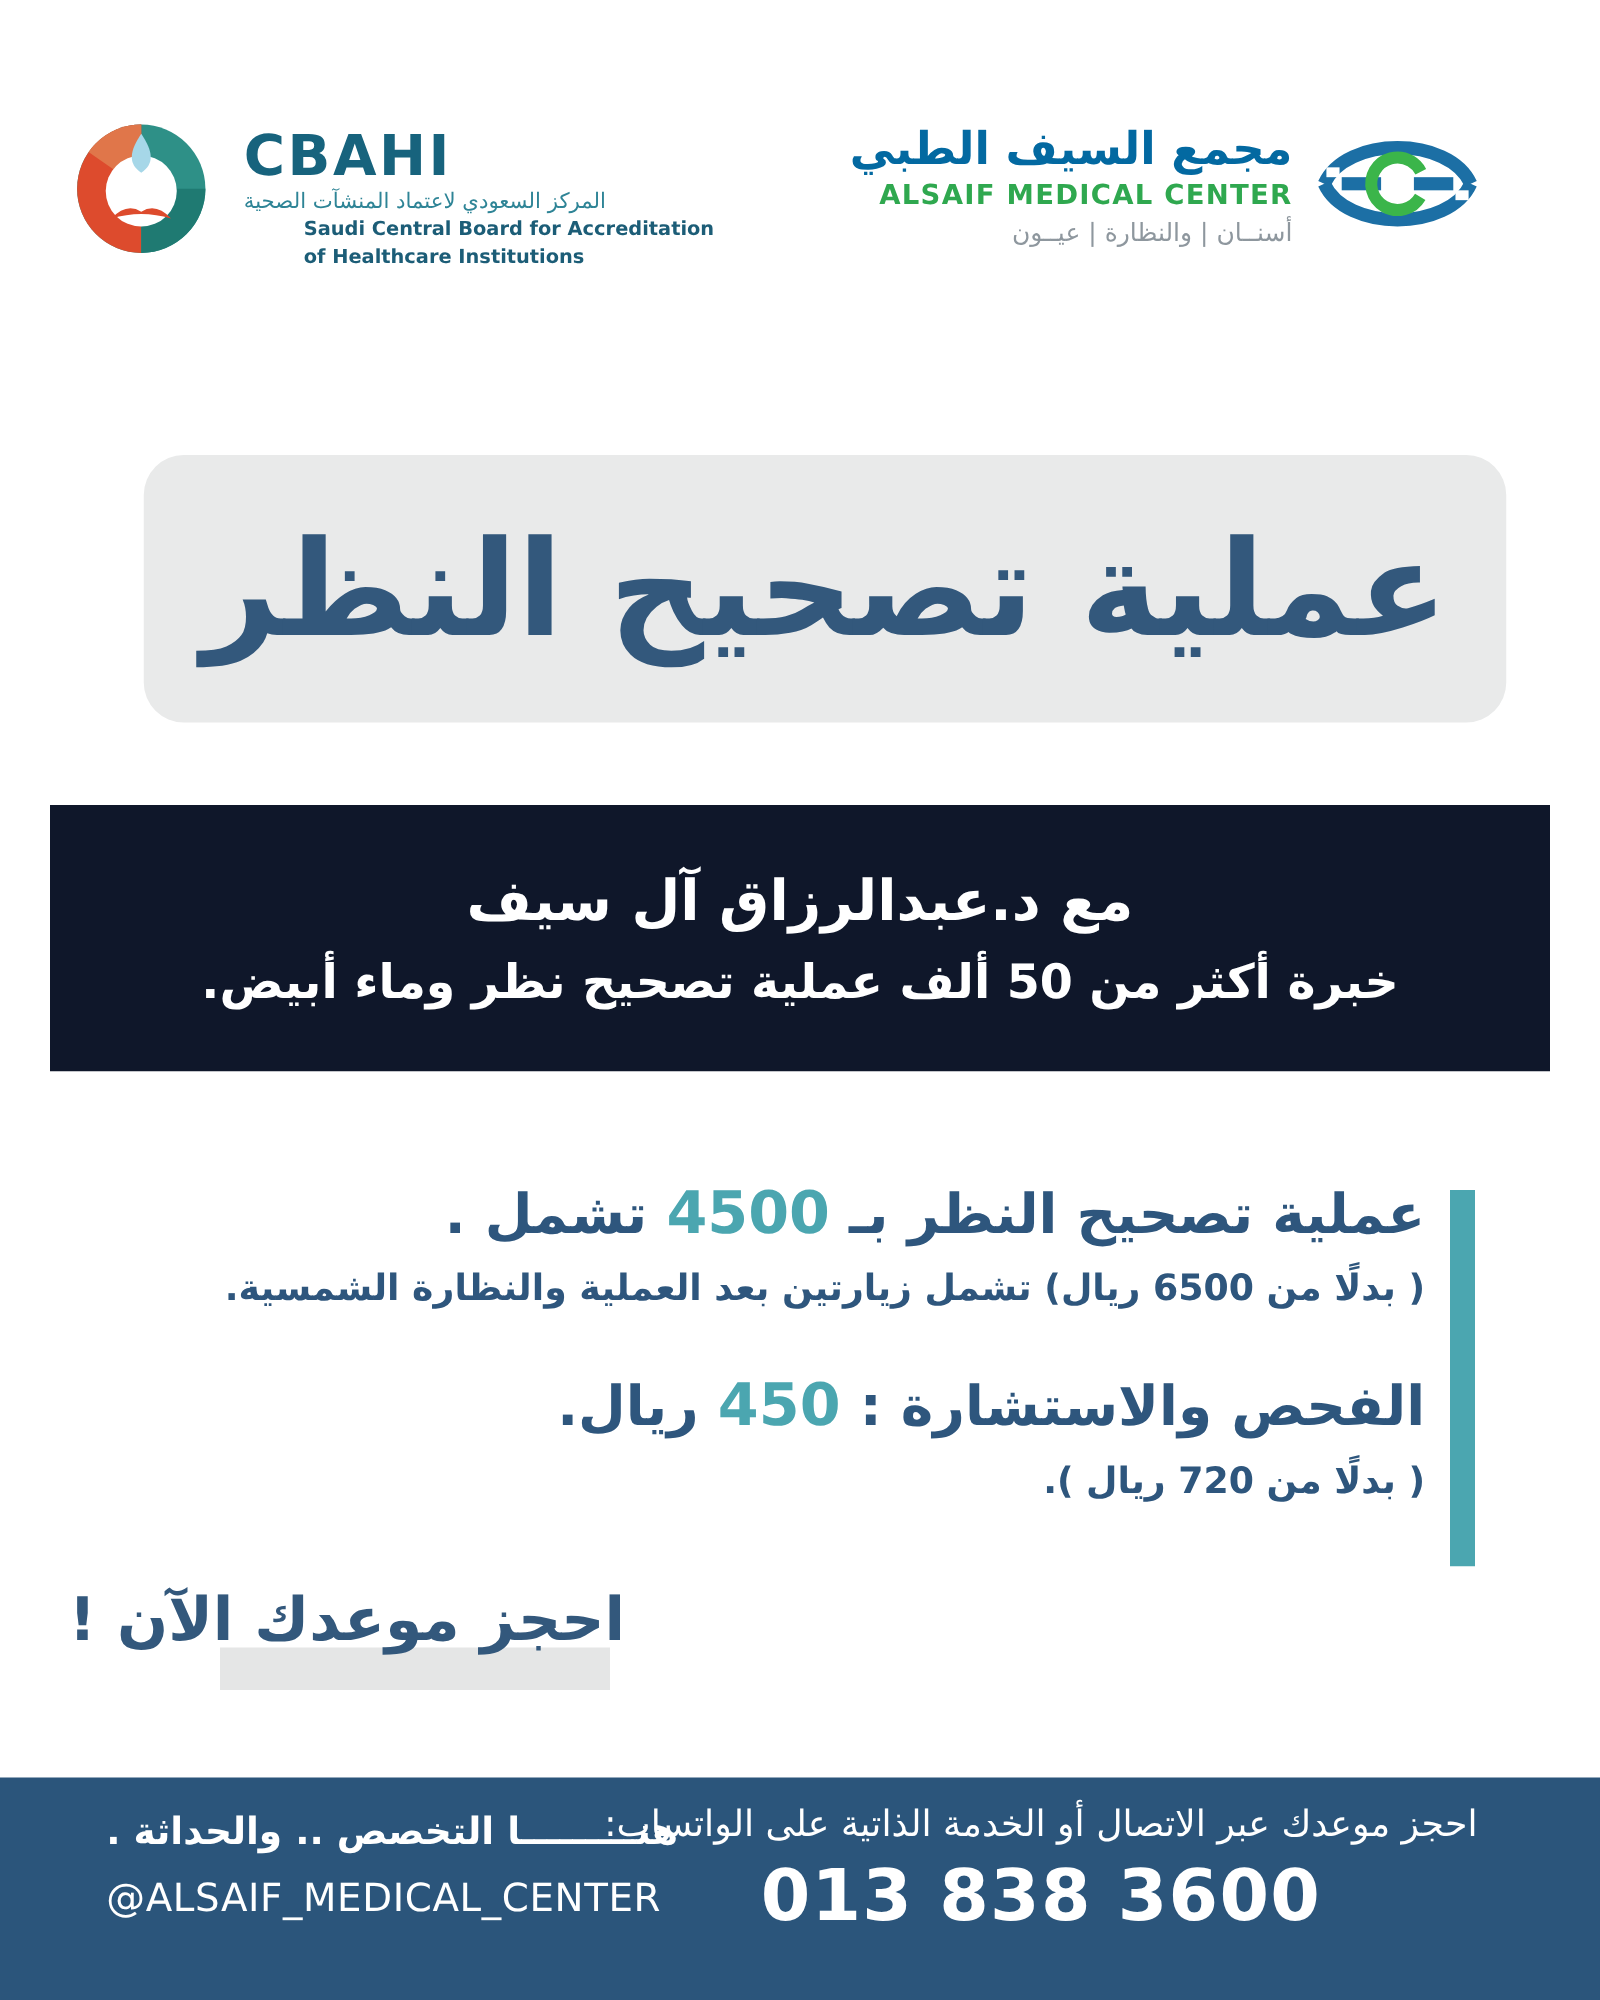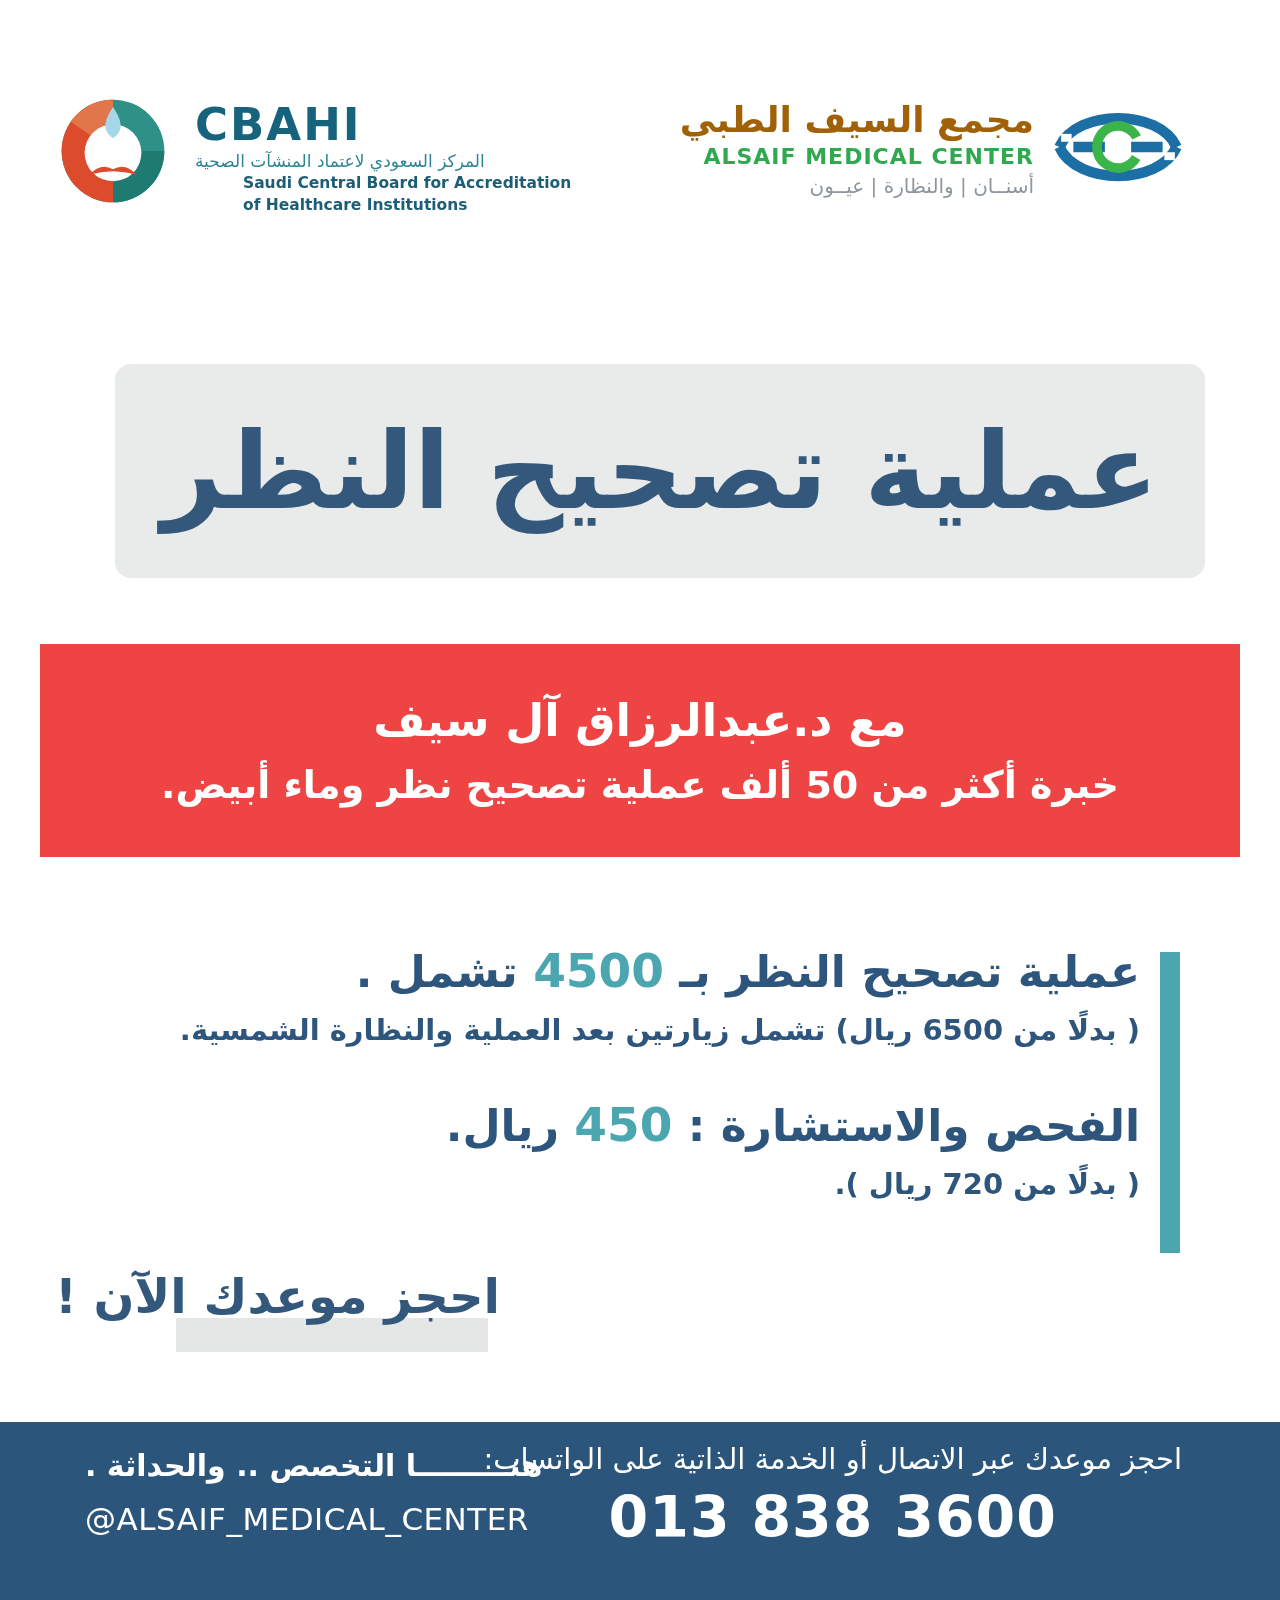--- a/index.html
+++ b/index.html
@@ -8,33 +8,33 @@
     font-family:"DejaVu Sans", sans-serif; overflow:hidden;
   }
   
   .cbahi { position:absolute; left:58px; top:96px; display:flex; gap:27px; align-items:flex-start; }
   .cbahi-text { margin-top:6px; }
   .cbahi-acronym { font-size:45px; font-weight:bold; color:#17637D; letter-spacing:2px; line-height:1; }
   .cbahi-ar { font-size:17px; color:#2E8496; margin-top:4px; }
   .cbahi-en { font-size:15.5px; font-weight:bold; color:#1C5D77; line-height:1.2; margin-top:3px;margin-left:48px; }
   .alsaif { position:absolute; right:92px; top:98px; display:flex; gap:14px; align-items:center; }
   .alsaif-text { text-align:right; }
-  .alsaif-ar { font-size:36px; font-weight:bold; color:#a16207; line-height:1.1; }
+  .alsaif-ar { font-size:36px; font-weight:bold; color:#0369a1; line-height:1.1; }
   .alsaif-en { font-size:22px; color:#2FA84F; letter-spacing:1px; margin-top:4px; font-weight:bold; }
   .alsaif-dep { font-size:20px; color:#8E979E; margin-top:5px; }
   
   .hero {
     position:absolute; left:115px; top:364px; width:1090px; height:214px;
-    background:#E9EAEA; border-radius:16px; display:flex; align-items:center; justify-content:center;
+    background:#E9EAEA; border-radius:32px; display:flex; align-items:center; justify-content:center;
   }
   .hero-title { font-size:106px; font-weight:bold; color:#33587C; white-space:nowrap; }
   
   .banner {
     position:absolute; left:40px; top:644px; width:1200px; height:213px;
-    background:#ef4444; color:#ffffff; display:flex; flex-direction:column;
+    background:#0f172a; color:#ffffff; display:flex; flex-direction:column;
     align-items:center; justify-content:center; text-align:center;
   }
   .banner-line1 { font-size:45px; font-weight:bold; }
   .banner-line2 { font-size:38px; font-weight:bold; margin-top:16px; }
   
   .price-bar { position:absolute; left:1160px; top:952px; width:20px; height:301px; background:#4BA6B0; }
   .pricing { position:absolute; right:140px; top:942px; width:1010px; text-align:right; color:#2E567D; }
   .price-main { font-size:44px; font-weight:bold; line-height:1.25; }
   .price-accent { color:#4BA6B0; font-size:47px; }
   .price-note { font-size:29px; font-weight:bold; margin-top:12px; }

